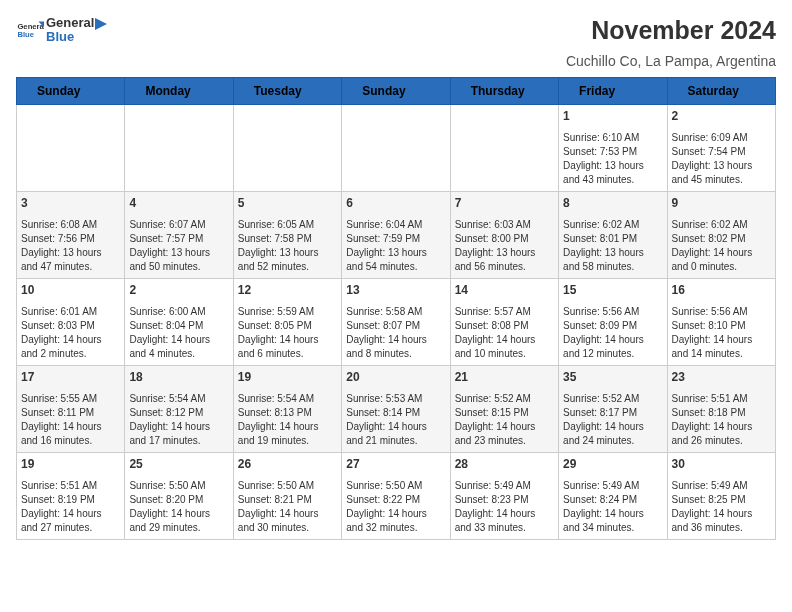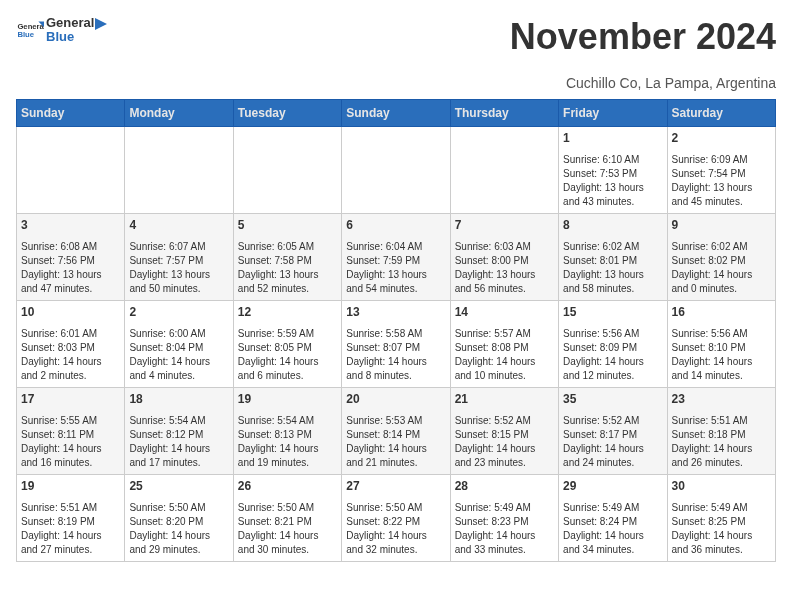--- a/index.html
+++ b/index.html
@@ -24,38 +24,38 @@
     .logo-general { color: #333; }
     .logo-blue { color: #2a6ebb; }
     .logo-icon {
       width: 28px;
       height: 28px;
     }
     .title-block {
       text-align: right;
     }
     .month-title {
-      font-size: 36px;
+      font-size: 25px;
       font-weight: bold;
       color: #333;
     }
     .location {
       font-size: 14px;
       color: #555;
-      margin-top: 17px;
+      margin-top: 8px;
     }
     .calendar {
       width: 100%;
       border-collapse: collapse;
       font-size: 10.5px;
     }
     .calendar thead tr th {
       background: #2a6ebb;
-      color: #e5e5e5;
-      padding: 6px 4px;
+      color: #000000;
+      padding: 6px 20px;
       text-align: left;
       font-size: 12px;
       border: 1px solid #1a5aaa;
     }
     .calendar tbody tr td {
       border: 1px solid #ccc;
       vertical-align: top;
       padding: 4px;
       height: 80px;
       width: calc(100%/7);

